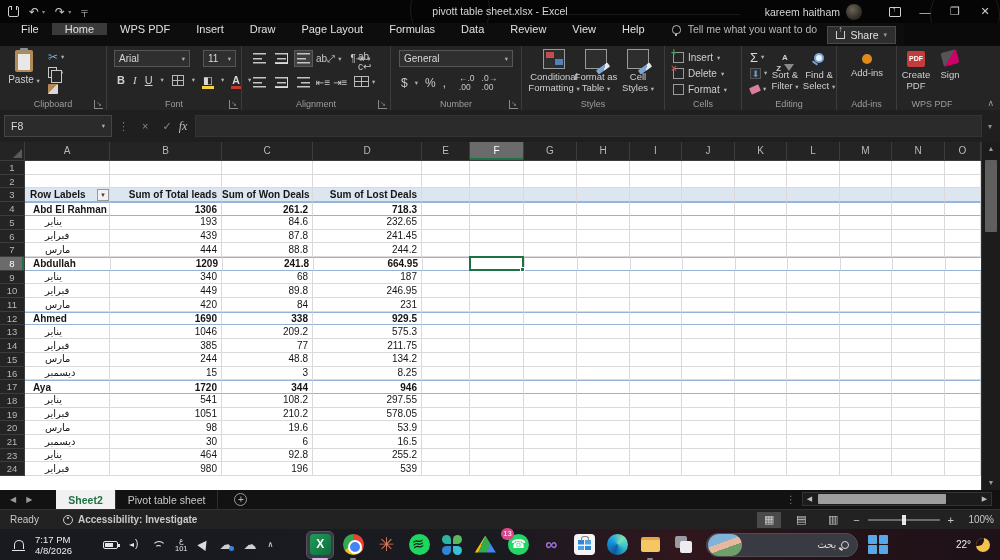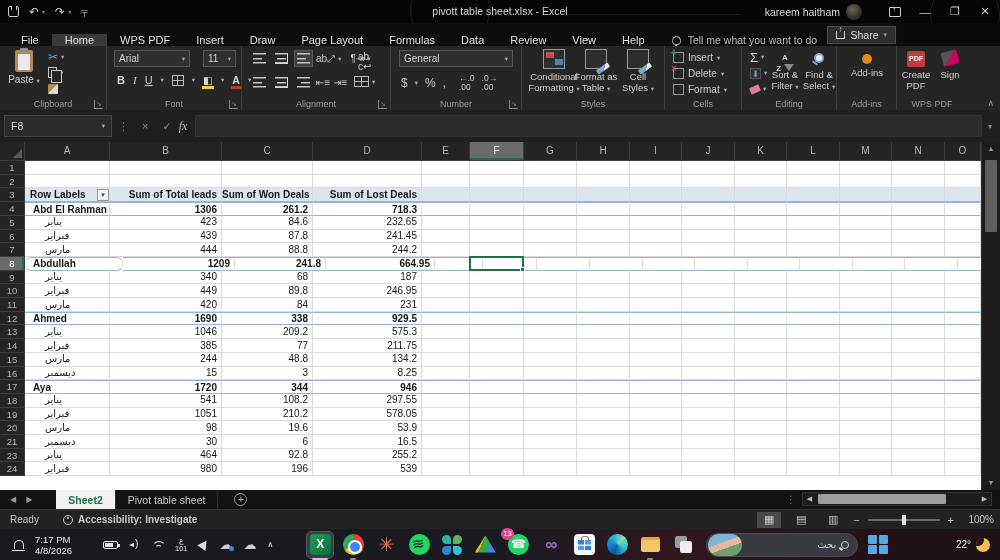--- a/index.html
+++ b/index.html
@@ -18,21 +18,21 @@
   .save-ic:before { content:""; position:absolute; left:2px; top:-1px; width:4px; height:4px; background:#050505; border-left:1.5px solid #cfcfcf; border-right:1.5px solid #cfcfcf; }
   .doc-title { position:absolute; left:0; right:0; top:0; height:23px; line-height:23px; text-align:center; color:#d6d6d6; font-size:10.5px; }
   .tb-right { position:absolute; right:0; top:0; height:23px; display:flex; align-items:center; }
   .tb-user { color:#d6d6d6; font-size:10.5px; margin-right:6px; }
   .tb-avatar { width:16px; height:16px; border-radius:50%; background:radial-gradient(circle at 40% 35%, #6a6358 0%, #3a352e 55%, #191613 100%); margin-right:18px; }
   .winbtn { width:30px; height:23px; color:#cfcfcf; font-size:11px; display:flex; align-items:center; justify-content:center; }
   .ribopts { width:12px; height:10px; border:1px solid #cfcfcf; border-radius:1px; position:relative; }
   .ribopts:before{ content:"↑"; position:absolute; left:2px; top:-3px; font-size:8px; color:#cfcfcf; }
 
   
-  .tabrow { position:absolute; top:23px; left:0; width:904px; height:23px; background:#0d0d0d; display:flex; align-items:flex-end; }
+  .tabrow { position:absolute; top:23px; left:0; width:904px; height:23px; background:#0d0d0d; display:flex; align-items:flex-start; }
   .tabs { display:flex; align-items:stretch; padding-left:8px; }
   .tab { padding:0 13px; font-size:11px; color:#e0e0e0; display:flex; align-items:center; white-space:nowrap; }
   .tab.active { background:#3a3a3a; }
   .tellme { display:flex; align-items:center; gap:7px; margin-left:14px; color:#b9b9b9; font-size:10.5px; white-space:nowrap; }
   .bulb { width:9px; height:9px; border:1.5px solid #b9b9b9; border-radius:50% 50% 40% 40%; position:relative; }
   .bulb:after { content:""; position:absolute; left:2px; bottom:-3px; width:2px; height:2px; background:#b9b9b9; }
   .share-btn { position:absolute; right:8px; top:3px; height:18px; background:#2e2e2e; border:1px solid #4a4a4a; display:flex; align-items:center; gap:5px; padding:0 8px; color:#e2e2e2; font-size:10.5px; }
   .share-ic { width:9px; height:8px; border:1px solid #cfcfcf; border-top:none; position:relative; }
   .share-ic:before { content:"↑"; position:absolute; left:1px; top:-6px; font-size:8px; color:#cfcfcf; }
   .share-caret { font-size:7px; color:#9a9a9a; }
@@ -585,21 +585,21 @@
           <div class="c" style="width: 53px;"></div>
           <div class="c" style="width: 52px;"></div>
           <div class="c" style="width: 53px;"></div>
           <div class="c" style="width: 52px;"></div>
           <div class="c" style="width: 53px;"></div>
           <div class="c" style="width: 36px;"></div>
         </div>
         <div class="grow t-detail">
           <div class="rn">5</div>
           <div class="c a" style="width: 85px;">يناير</div>
-          <div class="c num" style="width: 112px;">423</div>
+          <div class="c num" style="width: 112px;">193</div>
           <div class="c num" style="width: 91px;">84.6</div>
           <div class="c num" style="width: 109px;">232.65</div>
           <div class="c" style="width: 48px;"></div>
           <div class="c" style="width: 54px;"></div>
           <div class="c" style="width: 53px;"></div>
           <div class="c" style="width: 53px;"></div>
           <div class="c" style="width: 52px;"></div>
           <div class="c" style="width: 53px;"></div>
           <div class="c" style="width: 52px;"></div>
           <div class="c" style="width: 53px;"></div>
@@ -638,21 +638,21 @@
           <div class="c" style="width: 52px;"></div>
           <div class="c" style="width: 53px;"></div>
           <div class="c" style="width: 52px;"></div>
           <div class="c" style="width: 53px;"></div>
           <div class="c" style="width: 52px;"></div>
           <div class="c" style="width: 53px;"></div>
           <div class="c" style="width: 36px;"></div>
         </div>
         <div class="grow t-group">
           <div class="rn selrow">8</div>
-          <div class="c a" style="width: 98px; border-radius: 6px;">Abdullah</div>
+          <div class="c a" style="width: 86px;">Abdullah</div>
           <div class="c num" style="width: 112px;">1209</div>
           <div class="c num" style="width: 91px;">241.8</div>
           <div class="c num" style="width: 109px;">664.95</div>
           <div class="c" style="width: 48px;"></div>
           <div class="c" style="width: 54px;"></div>
           <div class="c" style="width: 53px;"></div>
           <div class="c" style="width: 53px;"></div>
           <div class="c" style="width: 52px;"></div>
           <div class="c" style="width: 53px;"></div>
           <div class="c" style="width: 52px;"></div>

